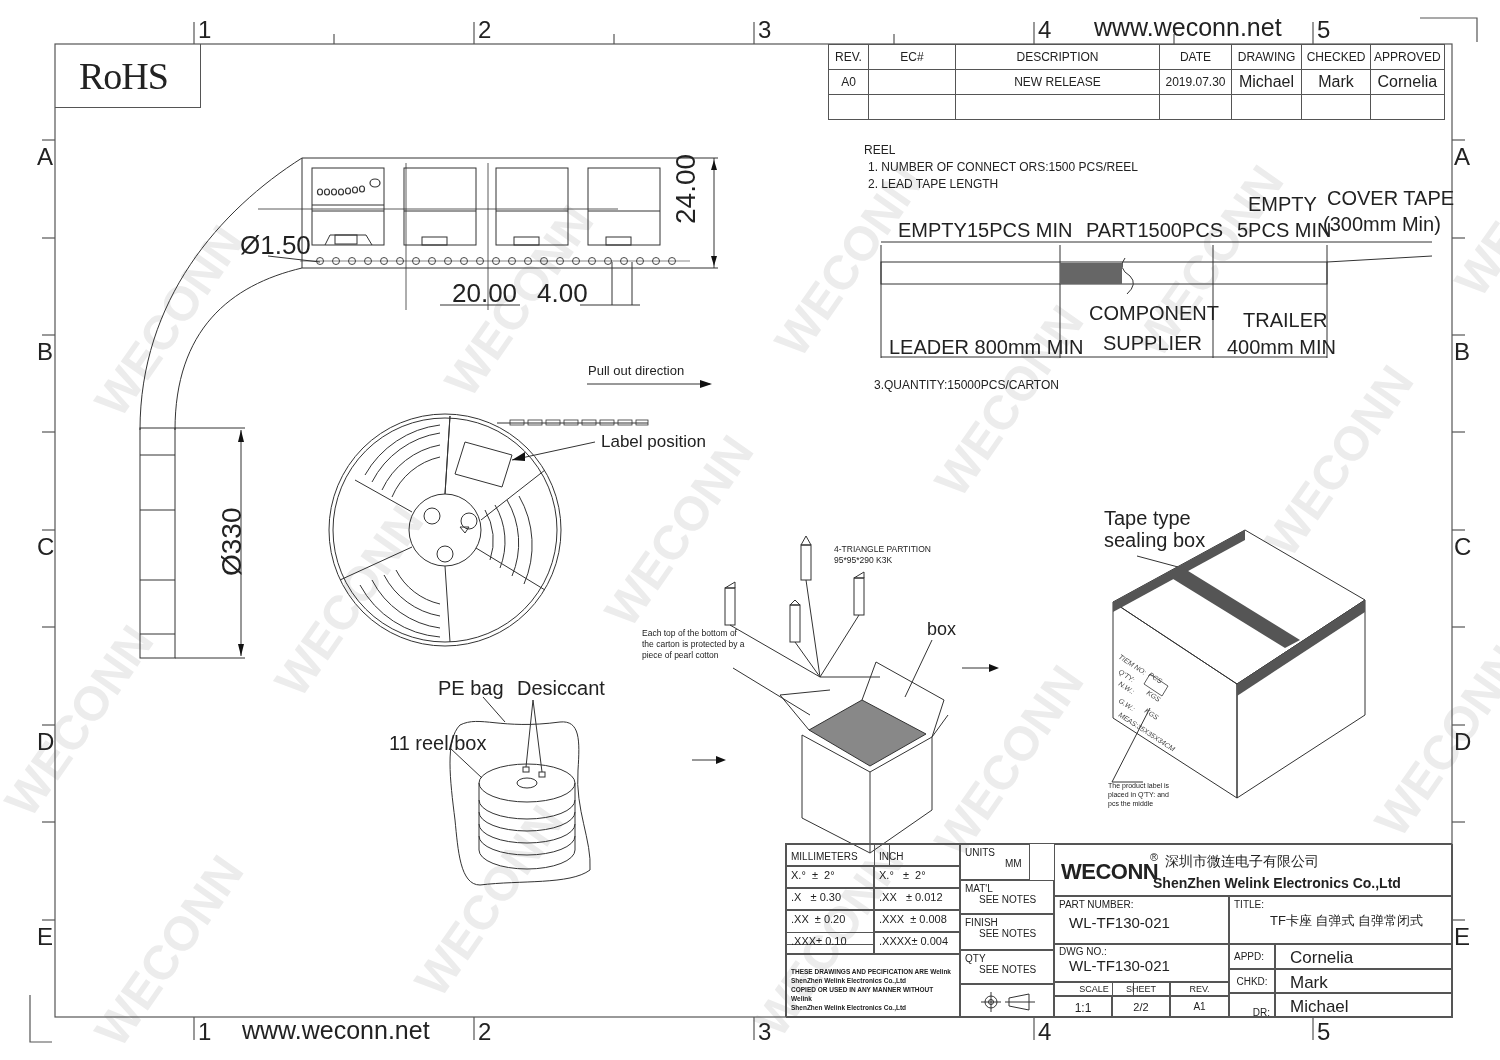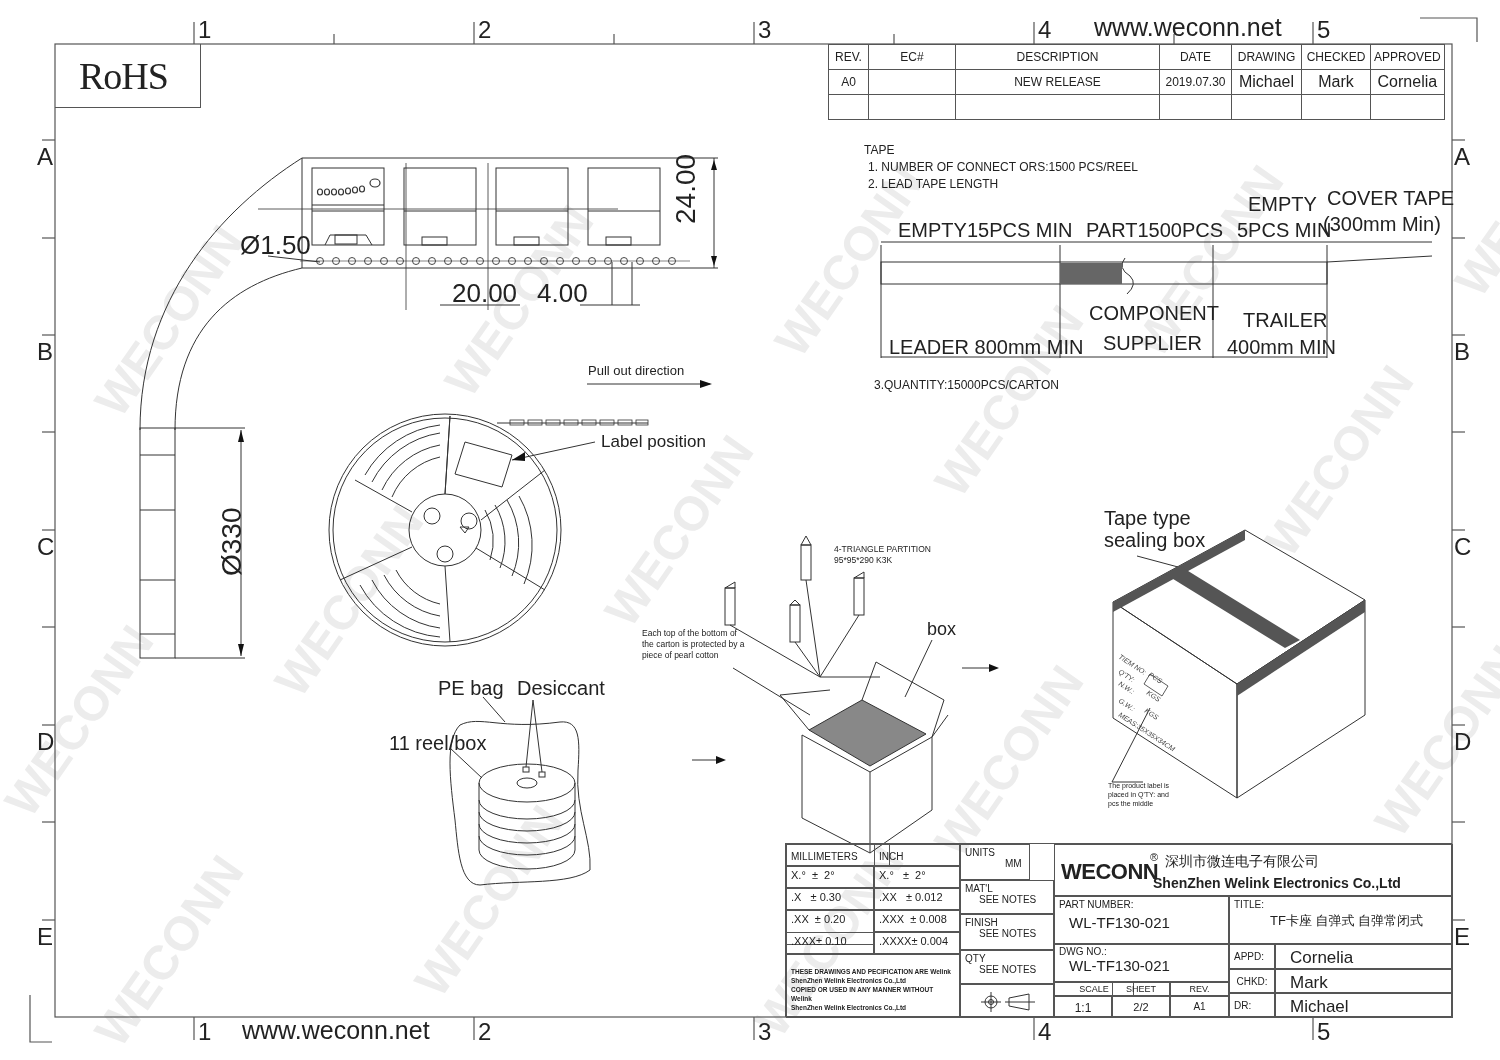--- a/index.html
+++ b/index.html
@@ -382,21 +382,21 @@
     <td></td>
         <td></td>
     <td></td>
         <td></td>
     <td></td>
   </tr>
 </tbody>
   </table>
 
 <div class="notes" style="left:864px;top:142px">
-  <div>TAPE</div>
+  <div>REEL</div>
   <div style="padding-left:4px">1. NUMBER OF CONNECT ORS:1500 PCS/REEL</div>
   <div style="padding-left:4px">2. LEAD TAPE LENGTH</div>
 </div>
 <div class="notes" style="left:874px;top:377px">3.QUANTITY:15000PCS/CARTON</div>
 
 <div class="big" style="left:898px;top:220px">EMPTY15PCS MIN</div>
 <div class="big" style="left:1086px;top:220px">PART1500PCS</div>
 <div class="big" style="left:1248px;top:194px">EMPTY</div>
 <div class="big" style="left:1237px;top:220px">5PCS MIN</div>
 <div class="big" style="left:1327px;top:188px">COVER TAPE</div>
@@ -510,15 +510,15 @@
   <div class="cell" style="left:326px;top:138px;width:58px;height:14px;font-size:9px;padding:1px;text-align:center">SHEET</div>
   <div class="cell" style="left:384px;top:138px;width:59px;height:14px;font-size:9px;padding:1px;text-align:center">REV.</div>
   <div class="cell" style="left:268px;top:152px;width:58px;height:22px;font-size:12px;text-align:center;padding-top:4px">1:1</div>
   <div class="cell" style="left:326px;top:152px;width:58px;height:22px;font-size:11px;text-align:center;padding-top:4px">2/2</div>
   <div class="cell" style="left:384px;top:152px;width:59px;height:22px;font-size:10px;text-align:center;padding-top:4px">A1</div>
 
   <div class="cell" style="left:443px;top:100px;width:46px;height:25px;font-size:10px;text-align:left;padding-top:6px">APPD:</div>
   <div class="cell" style="left:489px;top:100px;width:178px;height:25px;font-size:17px;padding-left:14px;padding-top:3px">Cornelia</div>
   <div class="cell" style="left:443px;top:125px;width:46px;height:24px;font-size:10px;text-align:center;padding-top:6px">CHKD:</div>
   <div class="cell" style="left:489px;top:125px;width:178px;height:24px;font-size:17px;padding-left:14px;padding-top:3px">Mark</div>
-  <div class="cell" style="left:443px;top:149px;width:46px;height:25px;font-size:10px;text-align:left;padding-top:6px">DR:</div>
+  <div class="cell" style="left:443px;top:149px;width:46px;height:25px;font-size:10px;text-align:right;padding-top:13px">DR:</div>
   <div class="cell" style="left:489px;top:149px;width:178px;height:25px;font-size:17px;padding-left:14px;padding-top:3px">Michael</div>
 </div>
 
 </body></html>

